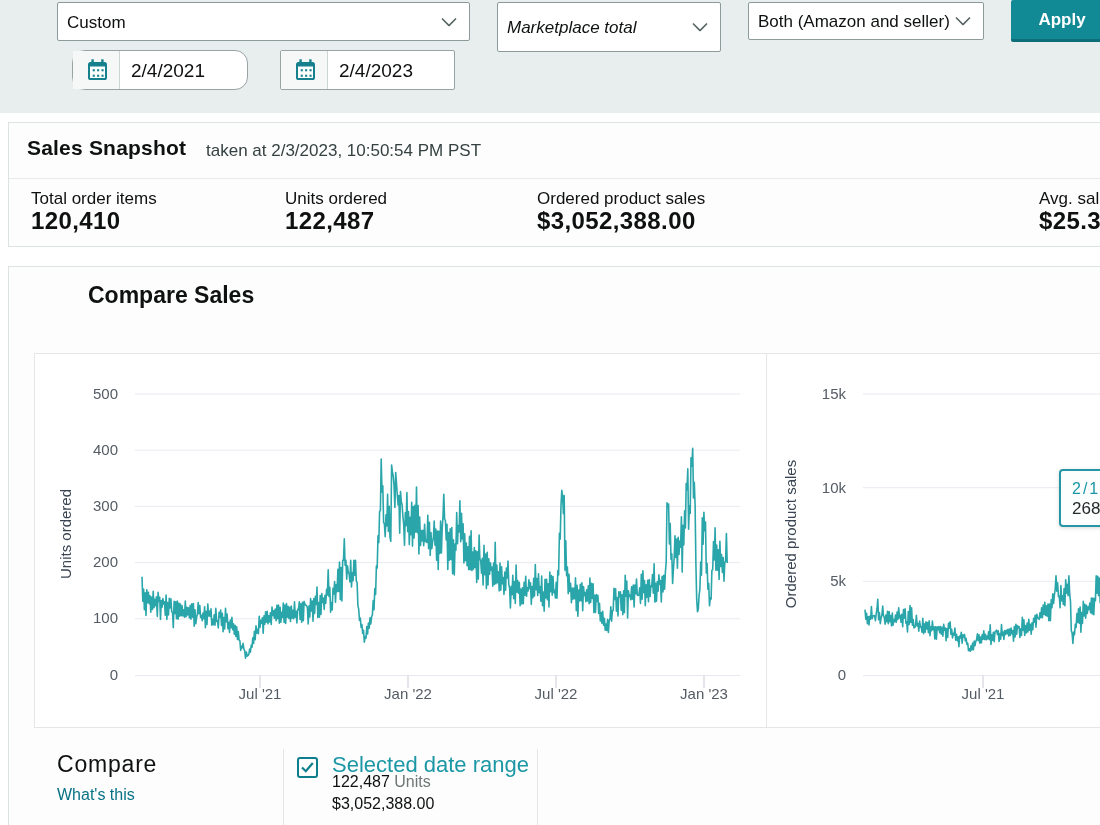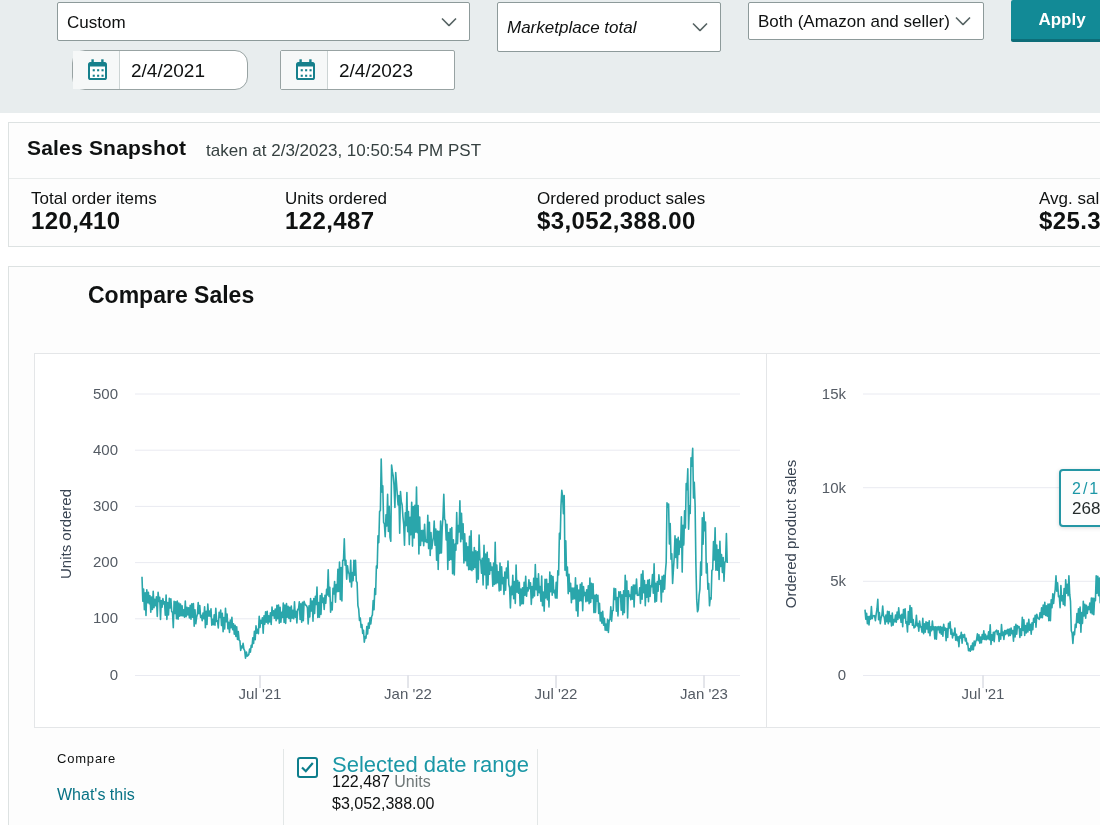--- a/index.html
+++ b/index.html
@@ -25,21 +25,21 @@
 .stat { position:absolute; top:66px; white-space:nowrap; }
 .stat .lb { font-size:17px; color:#0f1111; }
 .stat .vl { font-size:24px; font-weight:bold; margin-top:-2px; letter-spacing:0.4px; }
 #p2 { left:8px; top:266px; width:1132px; height:600px; }
 #p2 h2 { position:absolute; left:35px; top:15px; font-size:23px; font-weight:bold; color:#0f1111;margin-left:44px; }
 .cbox { position:absolute; top:86px; height:375px; background:#fff; border:1px solid #e4e6e8; }
 #cb1 { left:25px; width:882px; }
 #cb2 { left:757px; width:368px; }
 
 .vdiv { position:absolute; top:482px; bottom:0; width:1px; background:#e3e7e7; }
-#cmp { position:absolute; left:48px; top:484px; font-size:13px; letter-spacing:0.8px; color:#0f1111; }
+#cmp { position:absolute; left:48px; top:484px; font-size:23px; letter-spacing:0.8px; color:#0f1111; }
 #wt { position:absolute; left:48px; top:519px; font-size:16px; color:#077285; }
 #ckb { position:absolute; left:288px; top:490px; width:21px; height:21px; border:2px solid #0d7e8c; border-radius:3px; background:#fff; }
 #ckb svg { position:absolute; left:2px; top:3px; }
 .sdr { position:absolute; left:323px; font-size:16px; }
 
 #tip { position:absolute; left:1059px; top:469px; width:120px; height:58px; background:#fcfdfd;
   border:2px solid #2496a4; border-radius:4px; box-shadow:0 1px 4px rgba(0,0,0,0.15); }
 #tip .l1 { position:absolute; left:11px; top:9px; font-size:16px; color:#1b97a6; letter-spacing:2px; }
 #tip .l2 { position:absolute; left:11px; top:28px; font-size:17px; color:#242b2b; }
 svg text { font-family:"Liberation Sans",sans-serif; }

